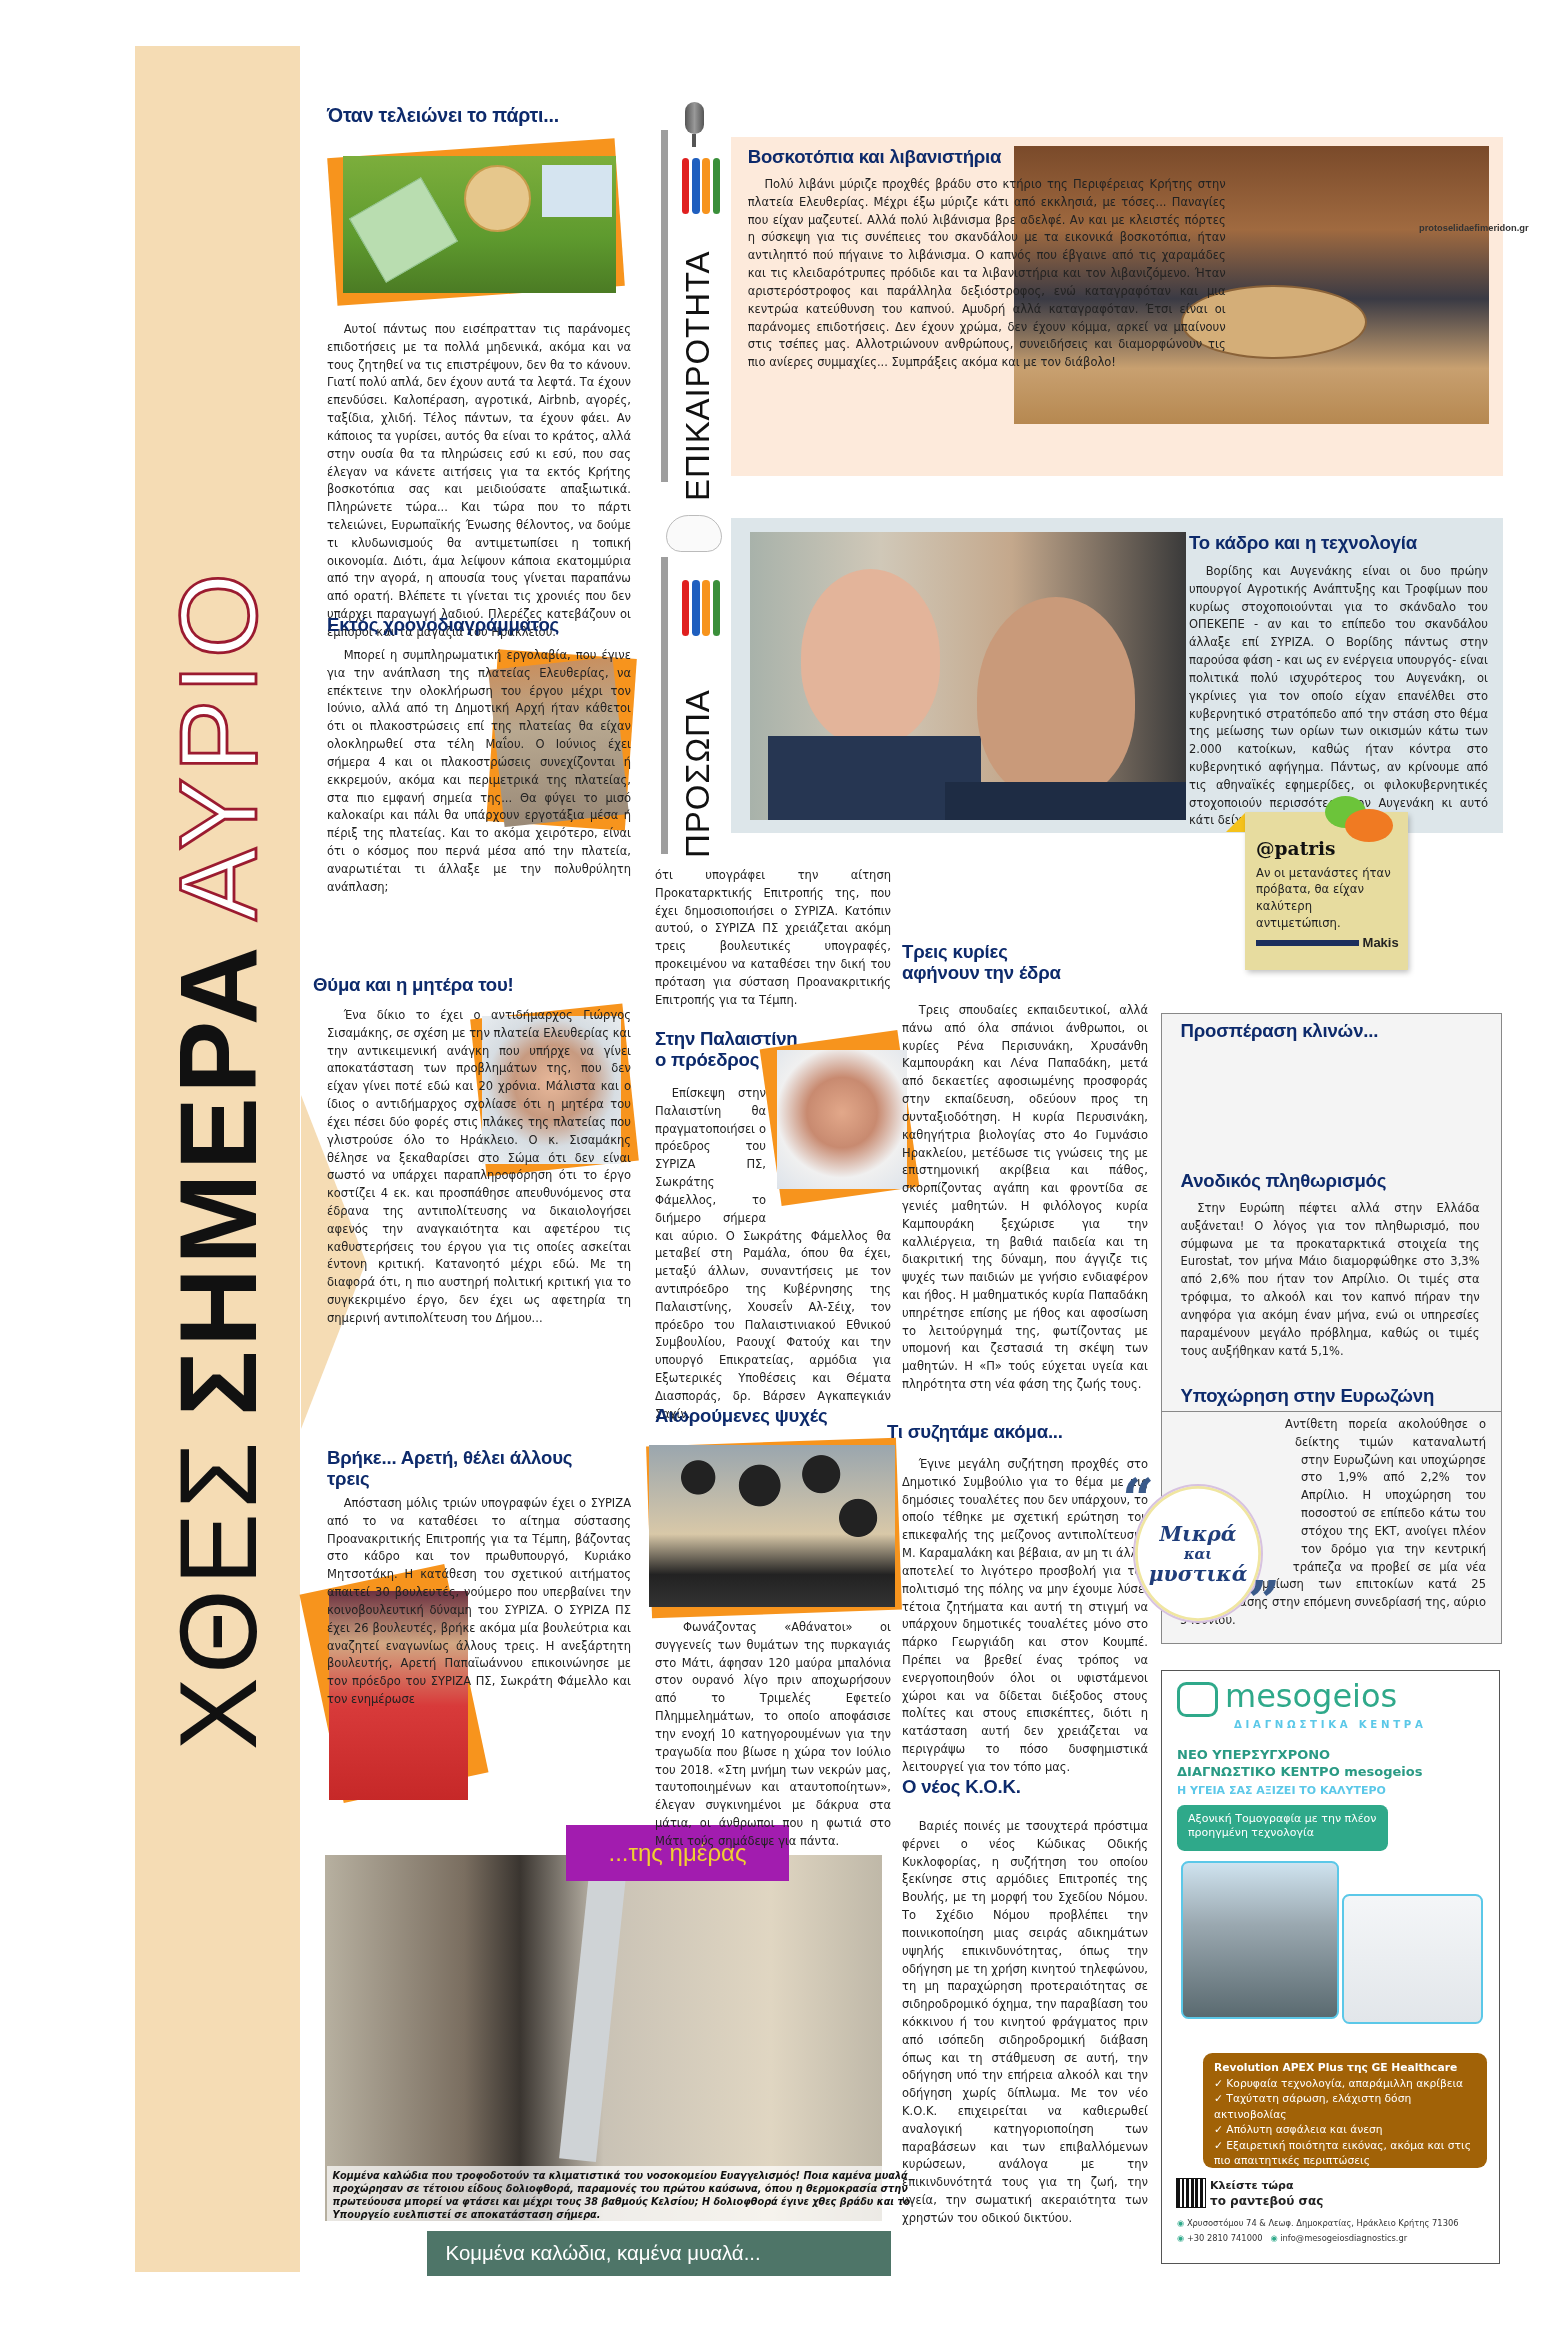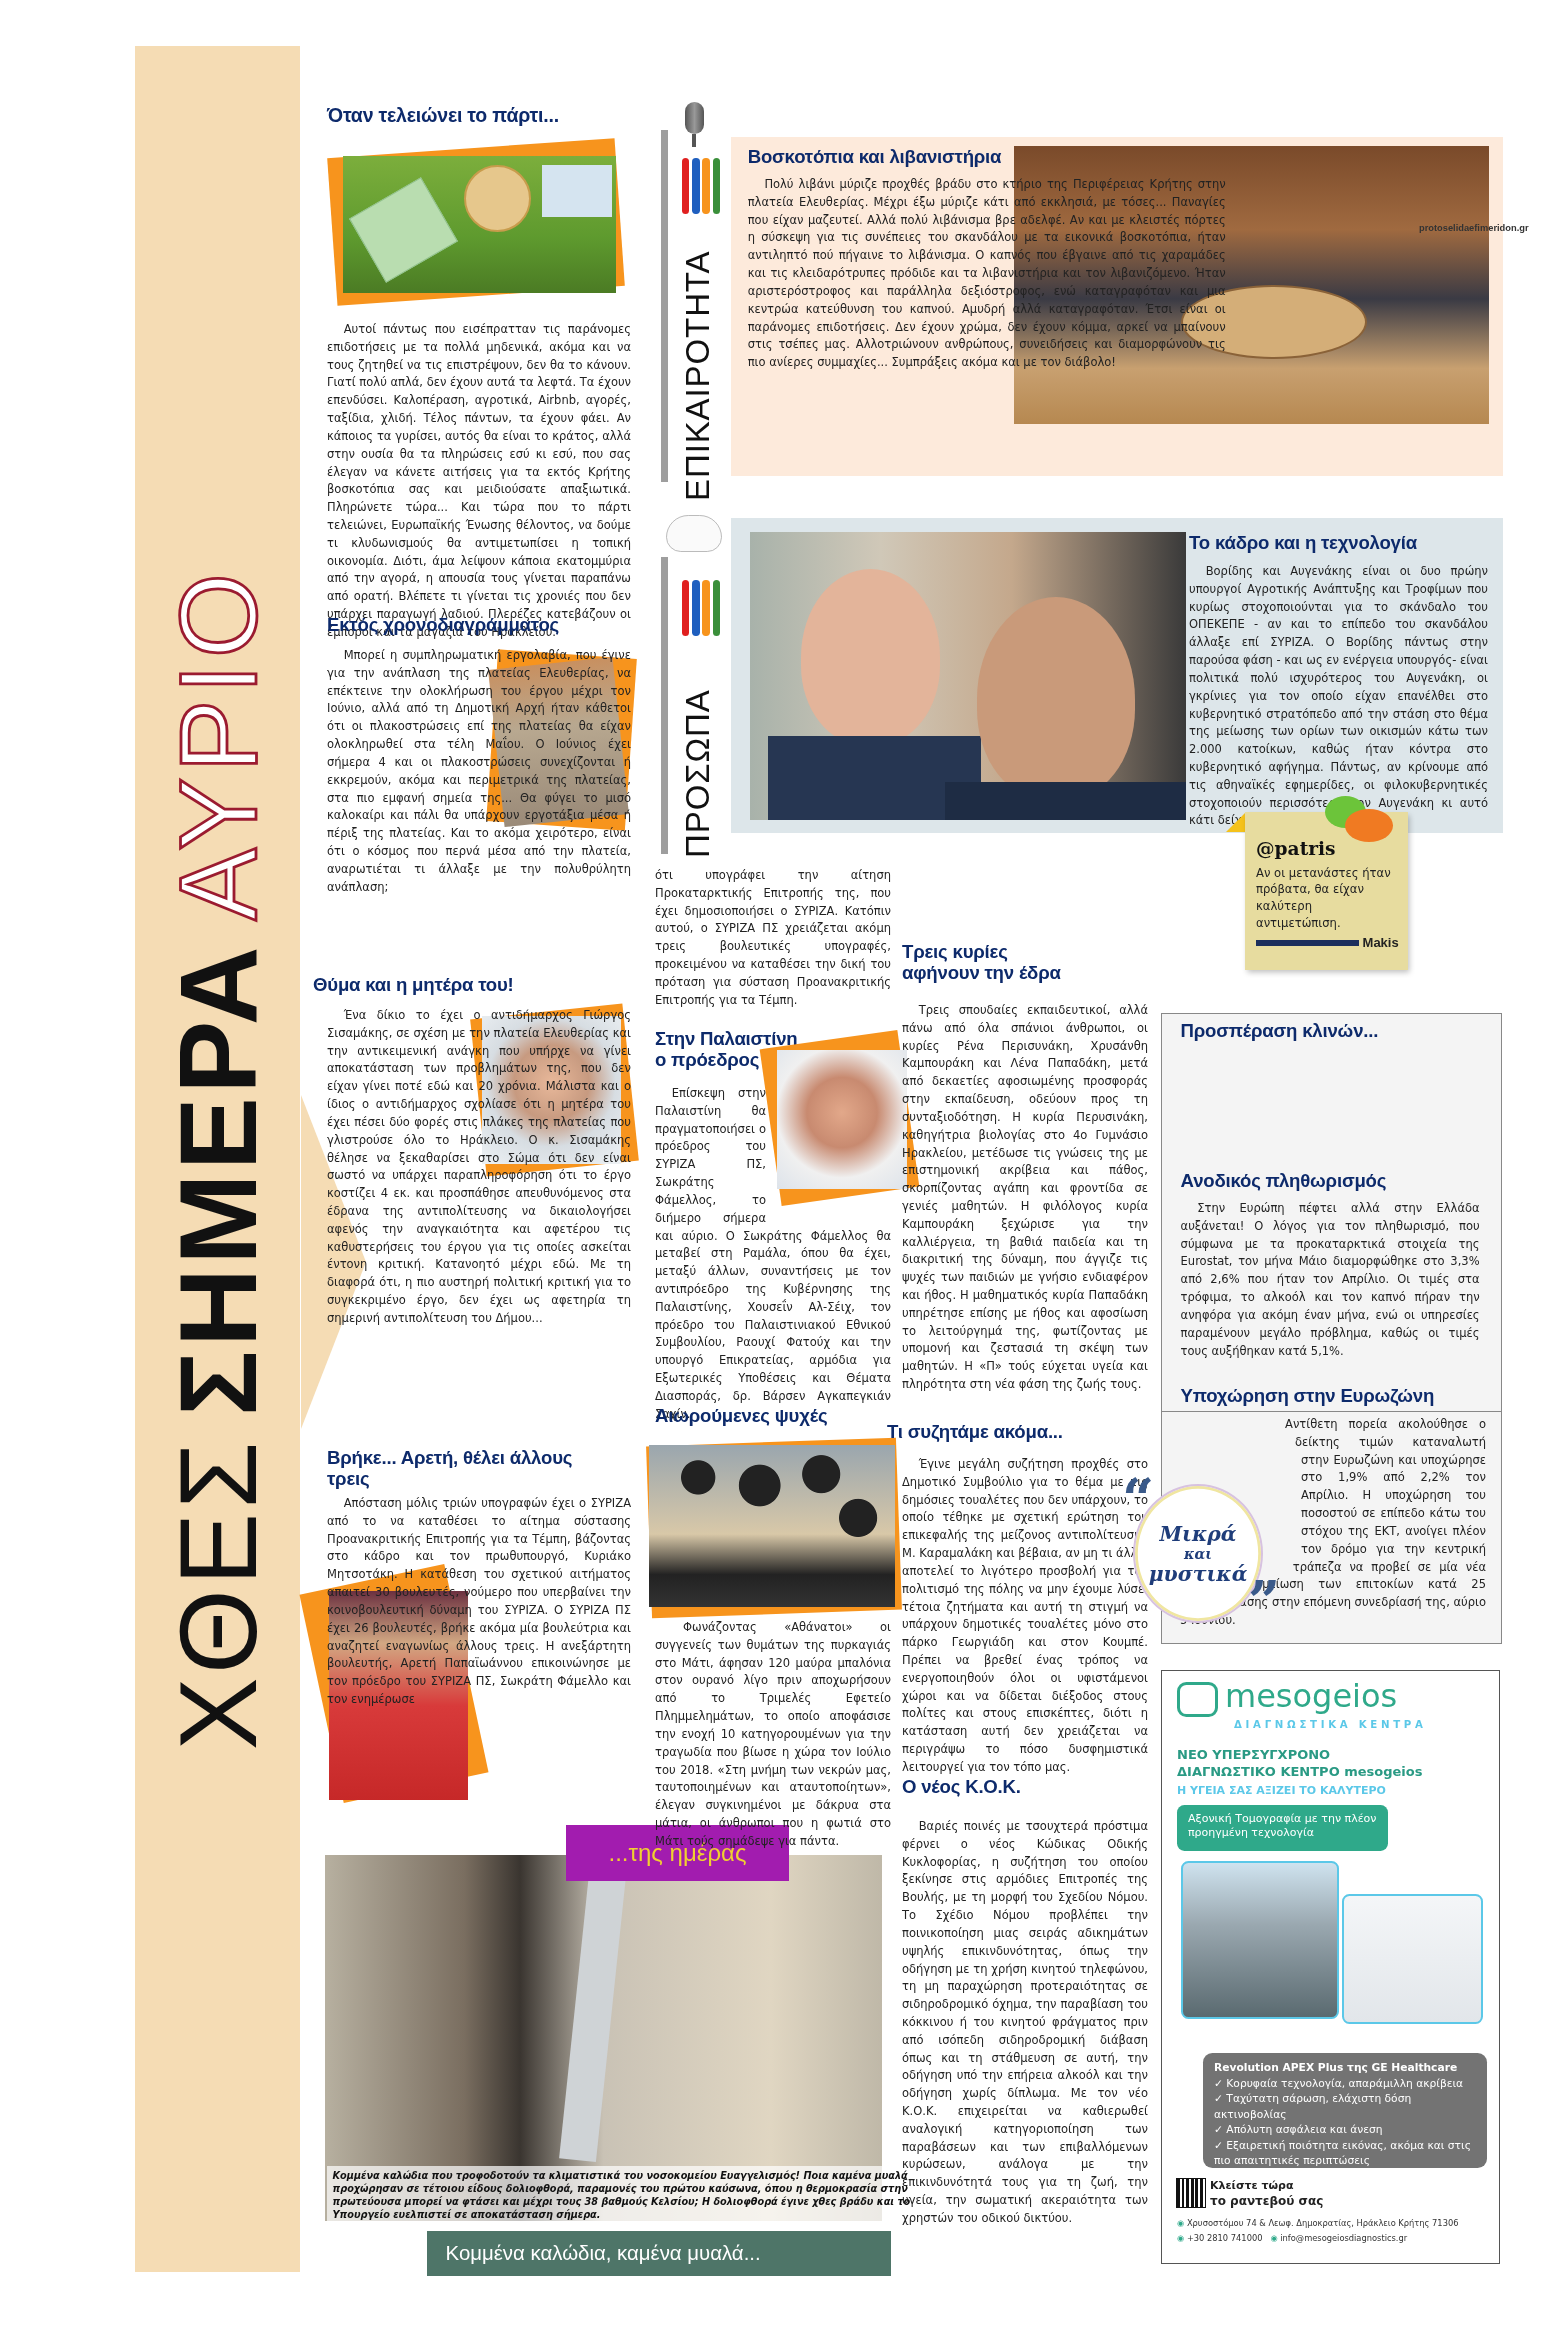--- a/index.html
+++ b/index.html
@@ -186,21 +186,21 @@
 <div id="adbox" class="abs">
   <div class="abs" style="left:15px;top:11px;width:41px;height:35px;border:3.7px solid #2fa98a;border-radius:9.3px"></div>
   <div class="abs" style="left:63px;top:5.6px;font-family:'DejaVu Sans',sans-serif;font-size:32px;color:#2fa98a">mesogeios</div>
   <div class="abs" style="left:72px;top:48px;font-size:10.2px;letter-spacing:3.7px;color:#5bc8e8;font-weight:bold">ΔΙΑΓΝΩΣΤΙΚΑ ΚΕΝΤΡΑ</div>
   <div class="abs" style="left:15px;top:76px;font-size:13px;font-weight:bold;color:#2a9a84">ΝΕΟ ΥΠΕΡΣΥΓΧΡΟΝΟ</div>
   <div class="abs" style="left:15px;top:93px;font-size:13px;font-weight:bold;color:#2a9a84">ΔΙΑΓΝΩΣΤΙΚΟ ΚΕΝΤΡΟ mesogeios</div>
   <div class="abs" style="left:15px;top:113px;font-size:11px;font-weight:bold;color:#5bc8e8">Η ΥΓΕΙΑ ΣΑΣ ΑΞΙΖΕΙ ΤΟ ΚΑΛΥΤΕΡΟ</div>
   <div class="abs" style="left:15px;top:134px;width:211px;height:46px;background:#2fa98a;color:#fff;border-radius:7.4px;padding:6.5px 11px;font-size:11px;line-height:1.35">Αξονική Τομογραφία με την πλέον προηγμένη τεχνολογία</div>
   <div class="photo" style="left:18.6px;top:190px;width:158px;height:158px;border:2.8px solid #5bc8e8;border-radius:7.4px;background:linear-gradient(180deg,#cfe3ef 0%,#9aa8b0 40%,#5a6a70 100%)"></div>
   <div class="photo" style="left:180px;top:223px;width:141px;height:130px;border:2.8px solid #5bc8e8;border-radius:7.4px;background:linear-gradient(180deg,#f4f6f8 0%,#e2e6ea 100%)"></div>
-  <div class="abs" style="left:41px;top:382px;width:284px;height:115px;background:#737373;color:#fff;border-radius:9.3px;padding:7.4px 11px;font-size:10.7px;line-height:1.45">
+  <div class="abs" style="left:41px;top:382px;width:284px;height:115px;background:#a16207;color:#fff;border-radius:9.3px;padding:7.4px 11px;font-size:10.7px;line-height:1.45">
     <div style="font-weight:bold">Revolution APEX Plus της GE Healthcare</div>
     <div>✓ <span>Κορυφαία τεχνολογία, απαράμιλλη ακρίβεια</span></div>
     <div>✓ <span>Ταχύτατη σάρωση, ελάχιστη δόση ακτινοβολίας</span></div>
     <div>✓ <span>Απόλυτη ασφάλεια και άνεση</span></div>
     <div>✓ <span>Εξαιρετική ποιότητα εικόνας, ακόμα και στις πιο απαιτητικές περιπτώσεις</span></div>
   </div>
   <div class="abs" style="left:15px;top:508px;width:28px;height:28px;background:repeating-linear-gradient(90deg,#111 0 2.8px,#fff 2.8px 4.6px),#111;outline:1.9px solid #111"></div>
   <div class="abs" style="left:48px;top:508px;font-size:11px;font-weight:bold;color:#222">Κλείστε τώρα</div>
   <div class="abs" style="left:48px;top:523px;font-size:12px;font-weight:bold;color:#222">το ραντεβού σας</div>
   <div class="abs" style="left:15px;top:547px;font-size:8.3px;color:#333"><span style="color:#2fa98a">◉</span> <span>Χρυσοστόμου 74 &amp; Λεωφ. Δημοκρατίας, Ηράκλειο Κρήτης 71306</span></div>

